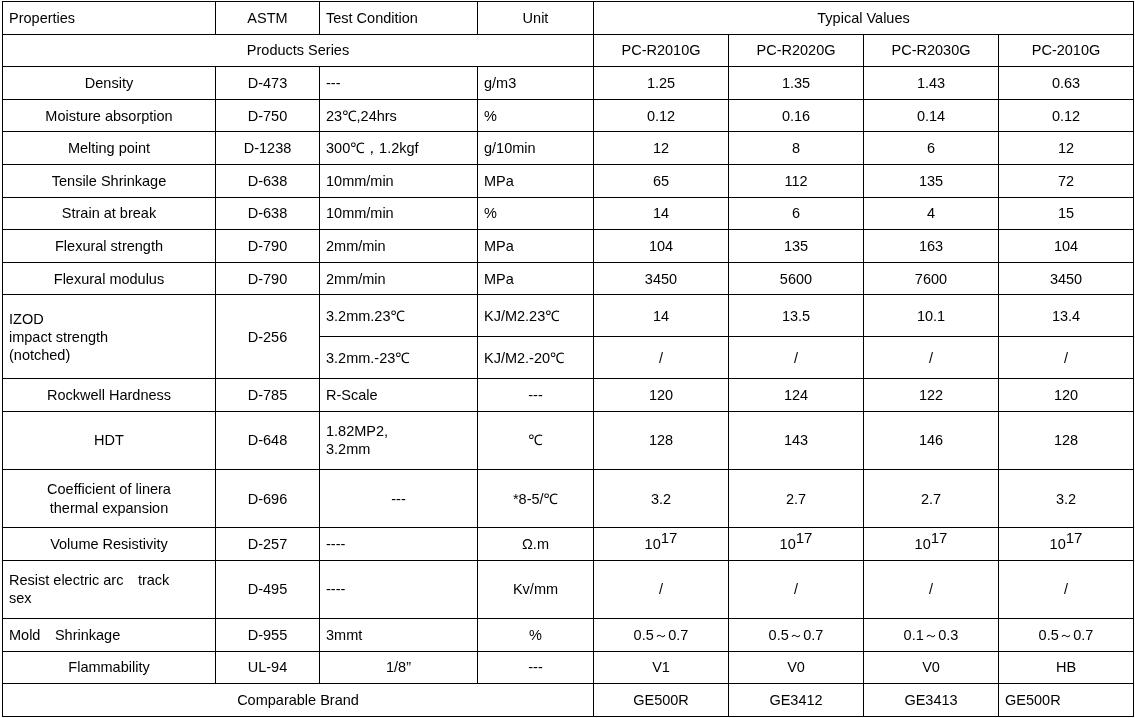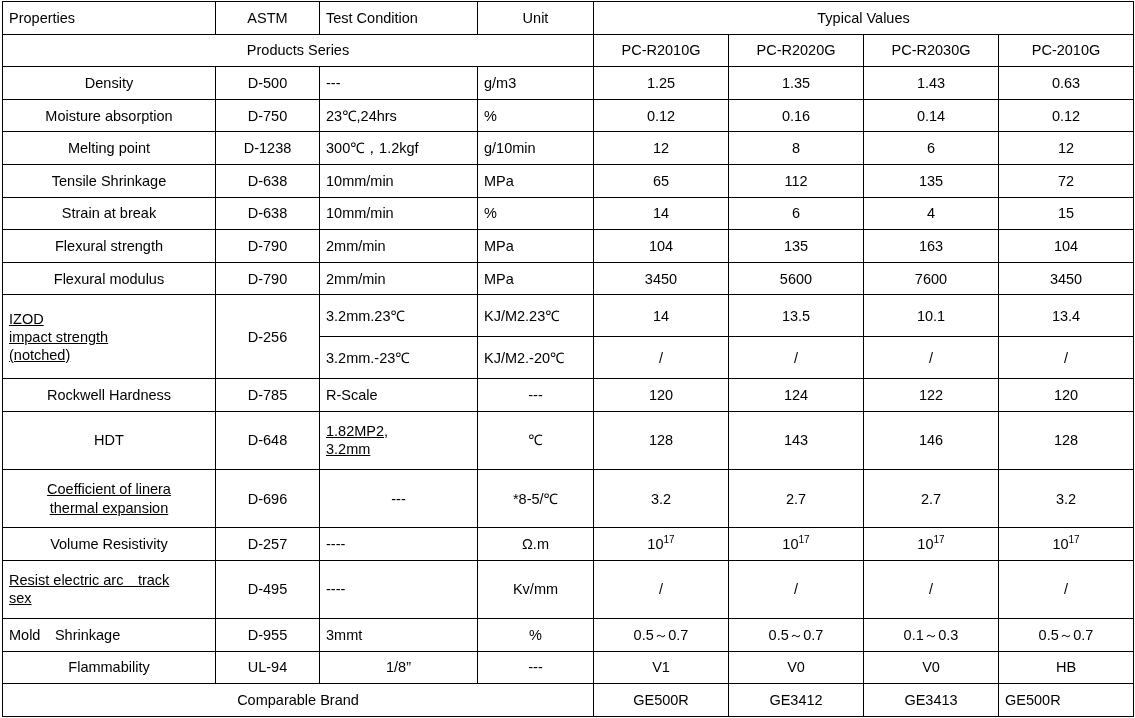--- a/index.html
+++ b/index.html
@@ -30,22 +30,22 @@
   table.spec td {
     border: 1px solid #000000;
     font-size: 14.5px;
     padding: 2px 6px;
     vertical-align: middle;
     line-height: 1.25;
     box-sizing: border-box;
   }
   .c-center { text-align: center; }
   .c-left { text-align: left; }
-  .multi { white-space: pre-line; text-decoration: underline; }
-  sup { font-size: 10px; vertical-align: super; line-height: 0; }
+  .multi { white-space: pre-line; }
+  sup { font-size: 15px; vertical-align: super; line-height: 0; }
   
   col.w-prop { width: 213px; }
   col.w-astm { width: 104px; }
   col.w-cond { width: 158px; }
   col.w-unit { width: 116px; }
   col.w-val { width: 135px; }
   col.w-val2 { width: 135px; }
   col.w-val3 { width: 135px; }
   col.w-val4 { width: 135px; }
   .tall { height: 34px; }
@@ -78,21 +78,21 @@
       <tr>
         <td class="c-center" colspan="4">Products Series</td>
         <td class="c-center">PC-R2010G</td>
         <td class="c-center">PC-R2020G</td>
         <td class="c-center">PC-R2030G</td>
         <td class="c-center">PC-2010G</td>
       </tr>
 
       <tr>
         <td class="c-center">Density</td>
-        <td class="c-center">D-500</td>
+        <td class="c-center">D-473</td>
         <td class="c-left">---</td>
         <td class="c-left">g/m3</td>
         <td class="c-center">1.25</td>
         <td class="c-center">1.35</td>
         <td class="c-center">1.43</td>
         <td class="c-center">0.63</td>
       </tr>
       <tr>
         <td class="c-center">Moisture absorption</td>
         <td class="c-center">D-750</td>

